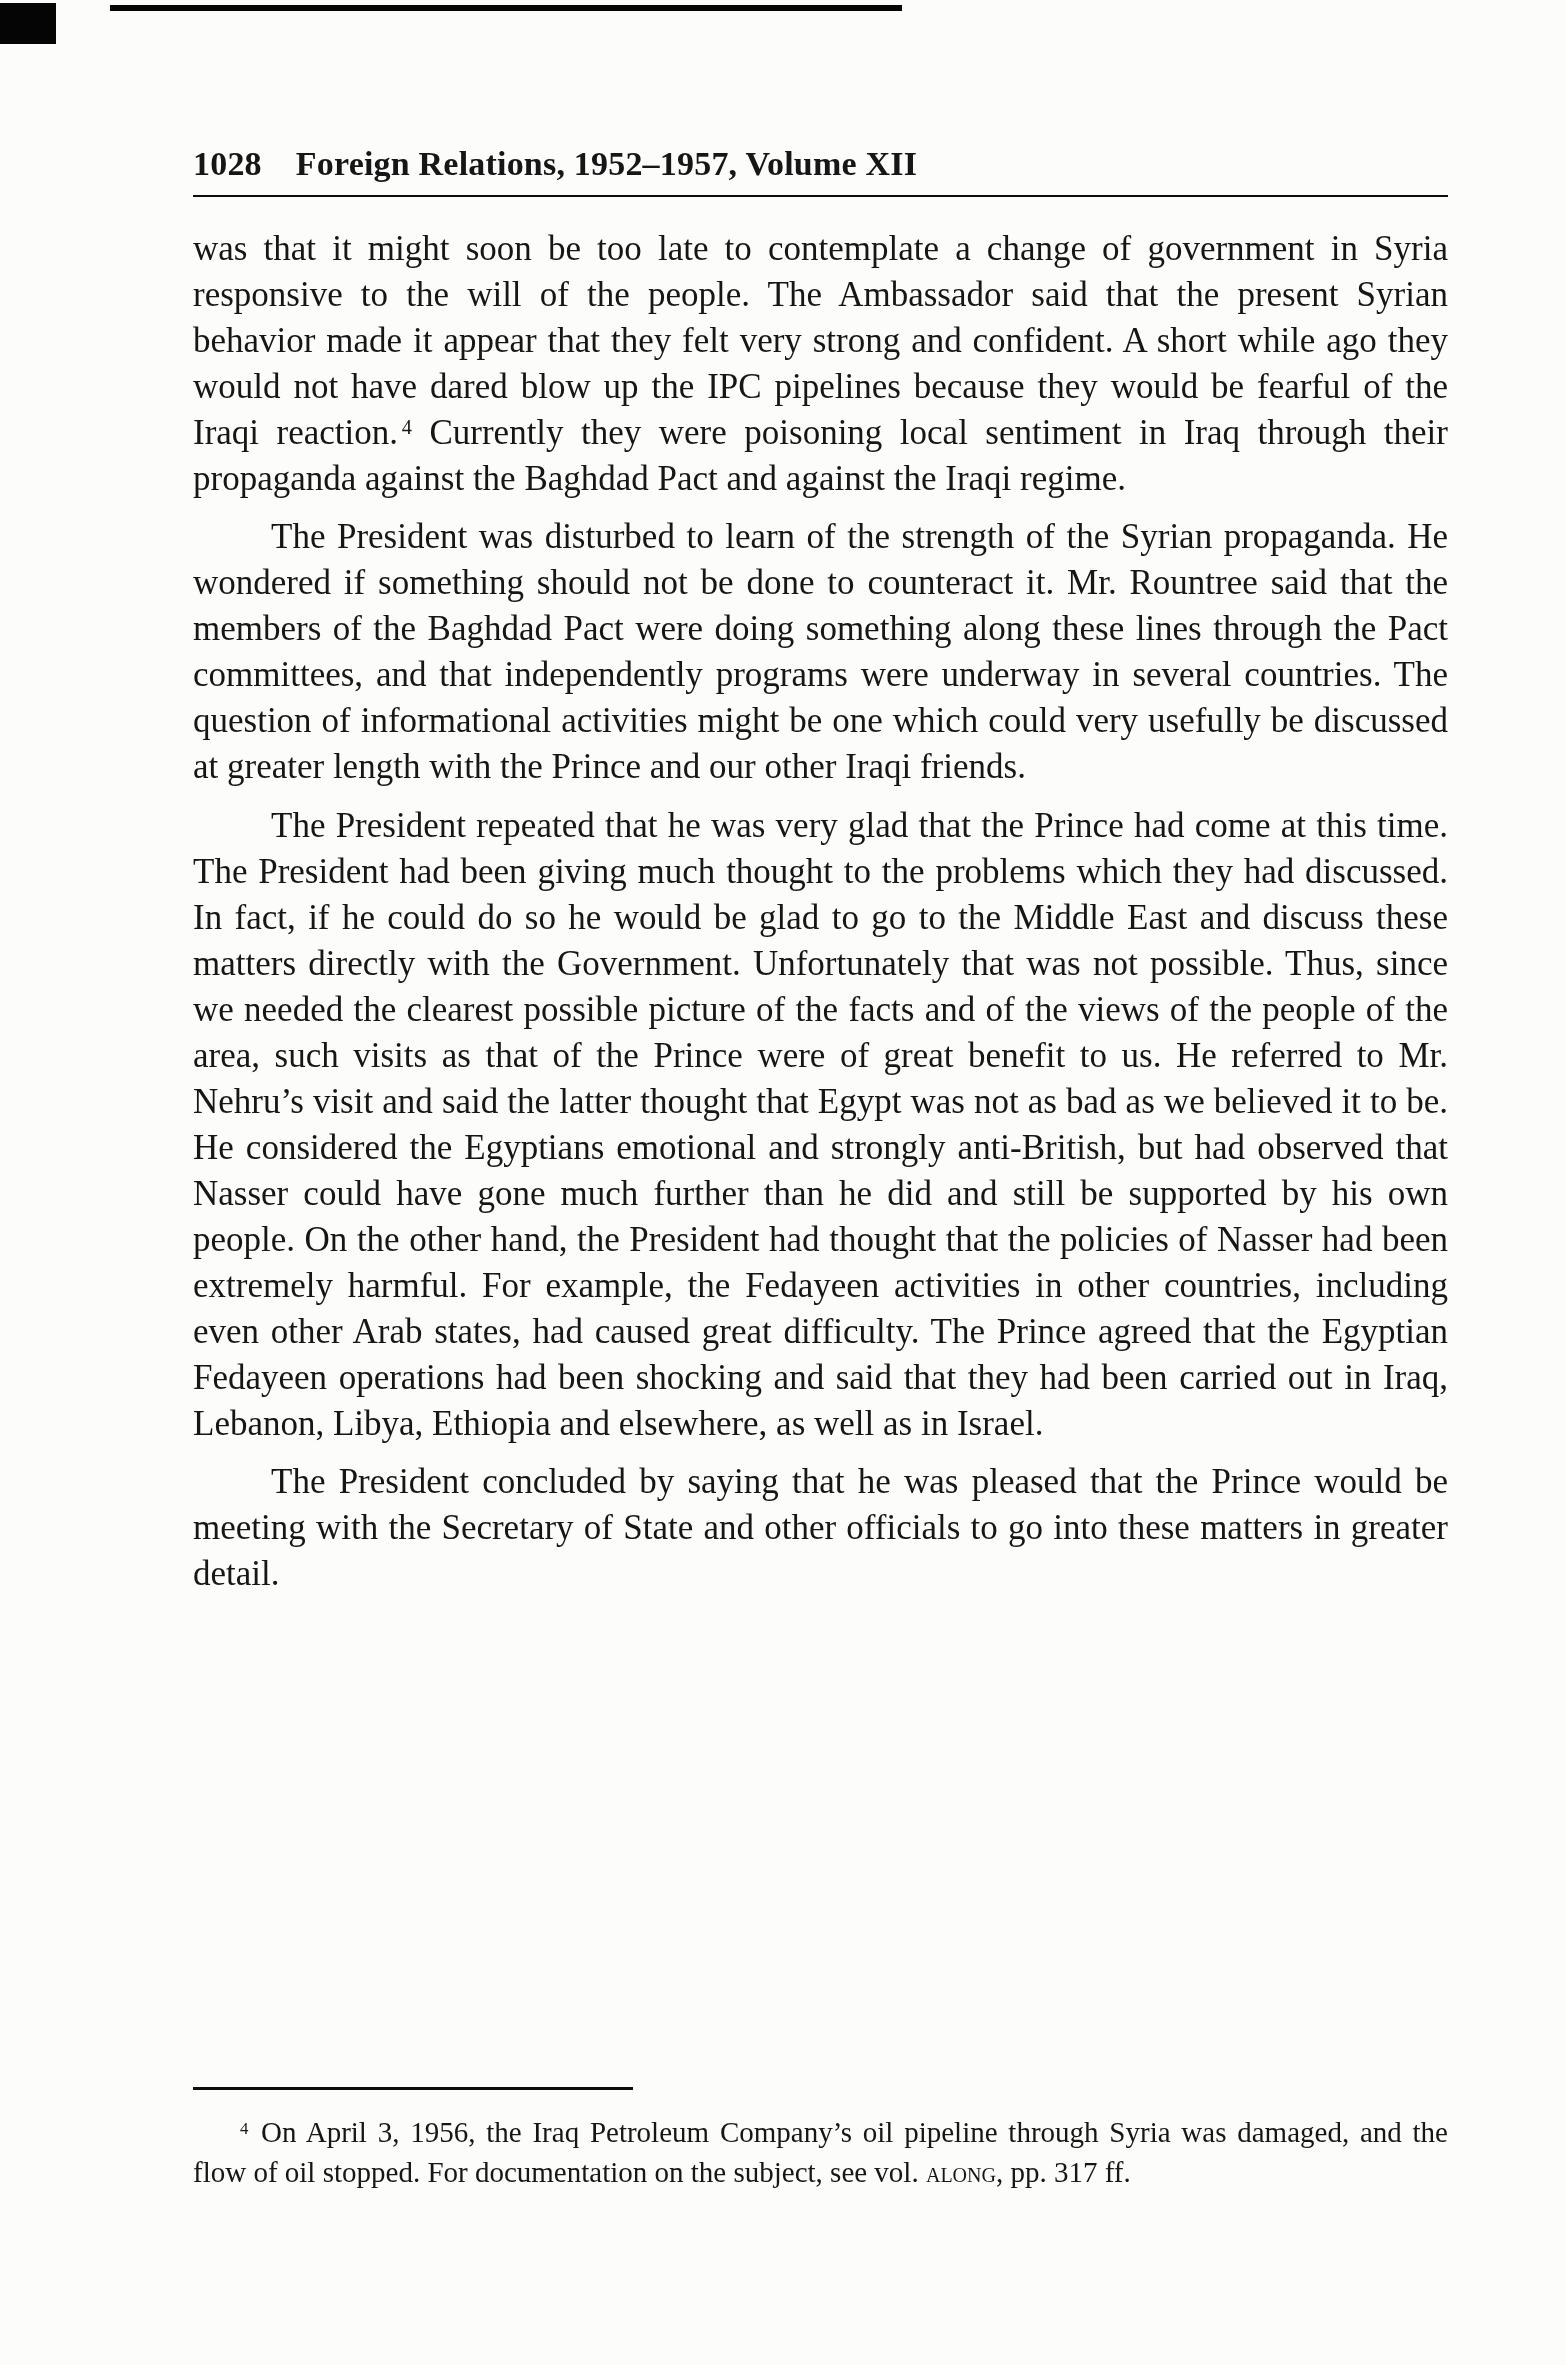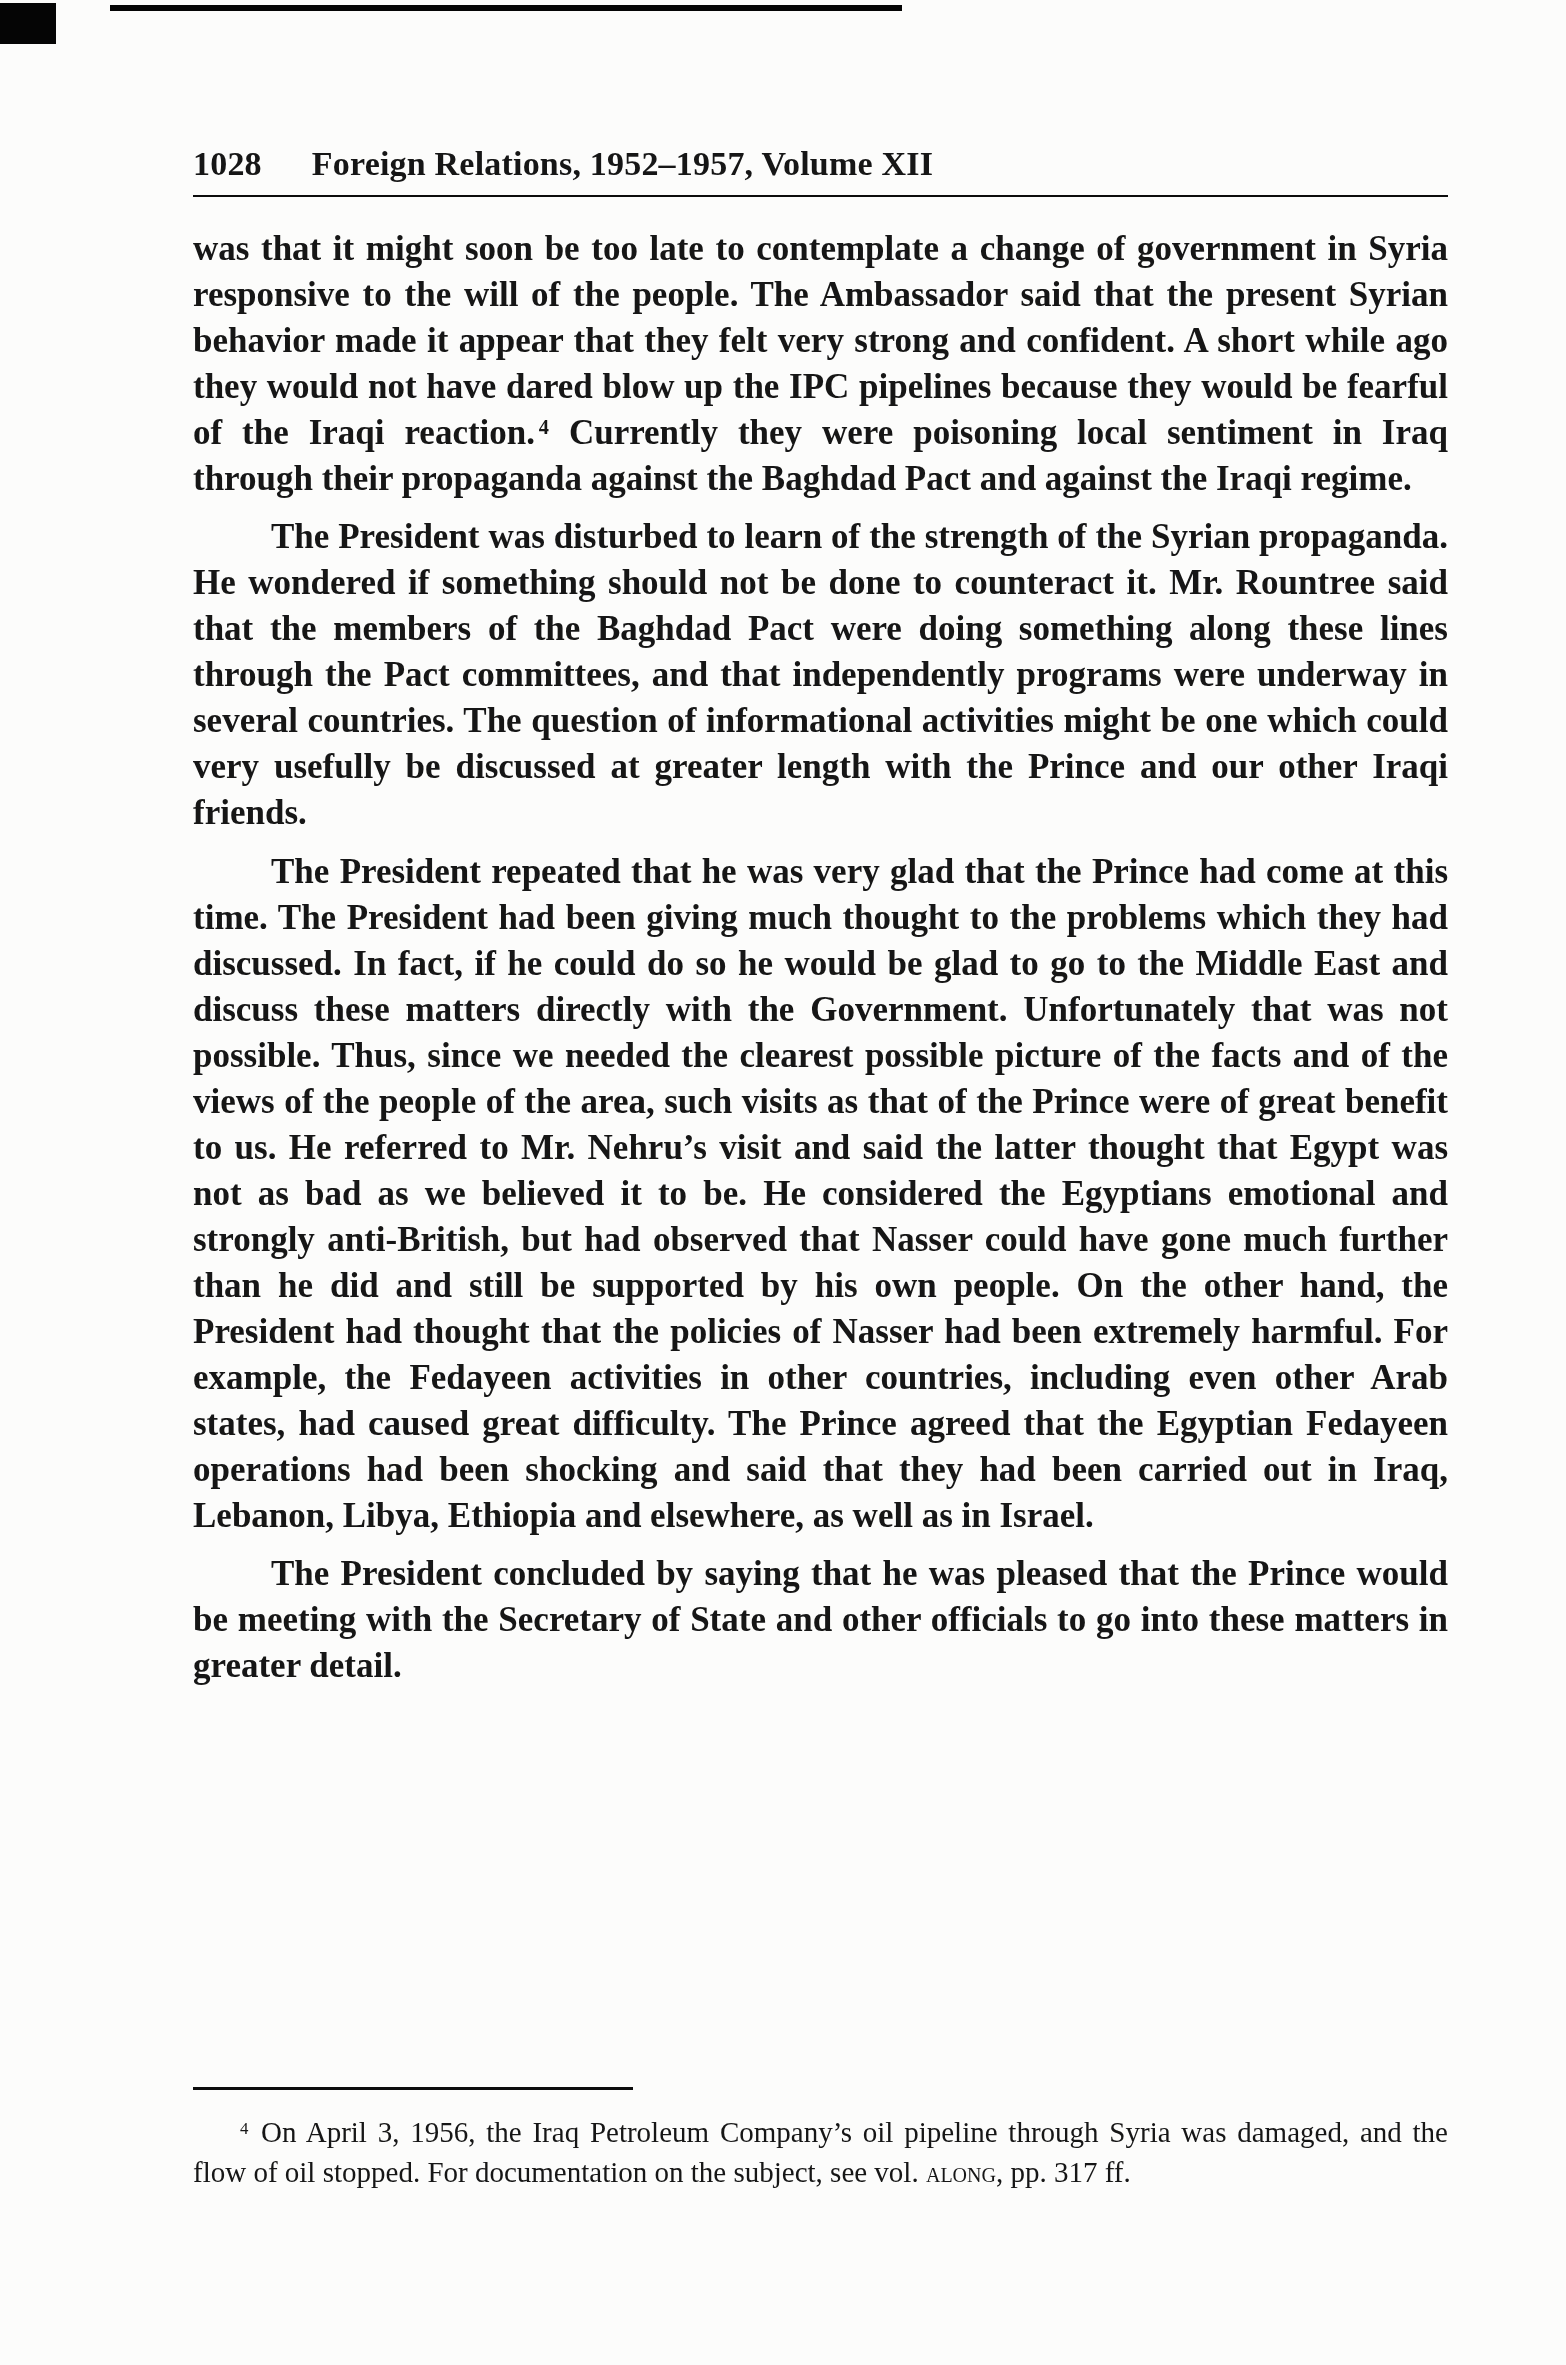--- a/index.html
+++ b/index.html
@@ -24,40 +24,40 @@
   .artifact.corner  { left: 0;     top: 2.8px;  width: 56px;  height: 41px; }
   .artifact.topline { left: 110px; top: 4.7px; width: 792px; height: 6.2px; }
 
   
   .page-header {
     position: absolute;
     top: 145px;
     left: 193px;
     width: 1255px;
     display: flex;
-    gap: 50px;
+    gap: 34px;
     align-items: baseline;
     font-size: 34px;
     font-weight: bold;
     letter-spacing: 0.2px;
     border-bottom: 2.8px solid #0c0c0c;
     padding-bottom: 12.3px;
   }
 
   
   .body-text {
     position: absolute;
     top: 226px;
     left: 193px;
     width: 1255px;
     font-size: 35px;
     line-height: 46px;
     text-align: justify;
   }
-  .body-text p.par { text-indent: 78px; margin: 0 0 12.3px 0; font-weight: bold; }
+  .body-text p.par { text-indent: 78px; margin: 0 0 12.3px 0; }
   .body-text p.par.no-indent { text-indent: 0; }
   .body-text p.par:last-child { margin-bottom: 11px; }
 
   sup.fnref {
     font-size: 0.58em;
     line-height: 0;
     vertical-align: baseline;
     position: relative;
     top: -0.48em;
     margin-left: 3.8px;

